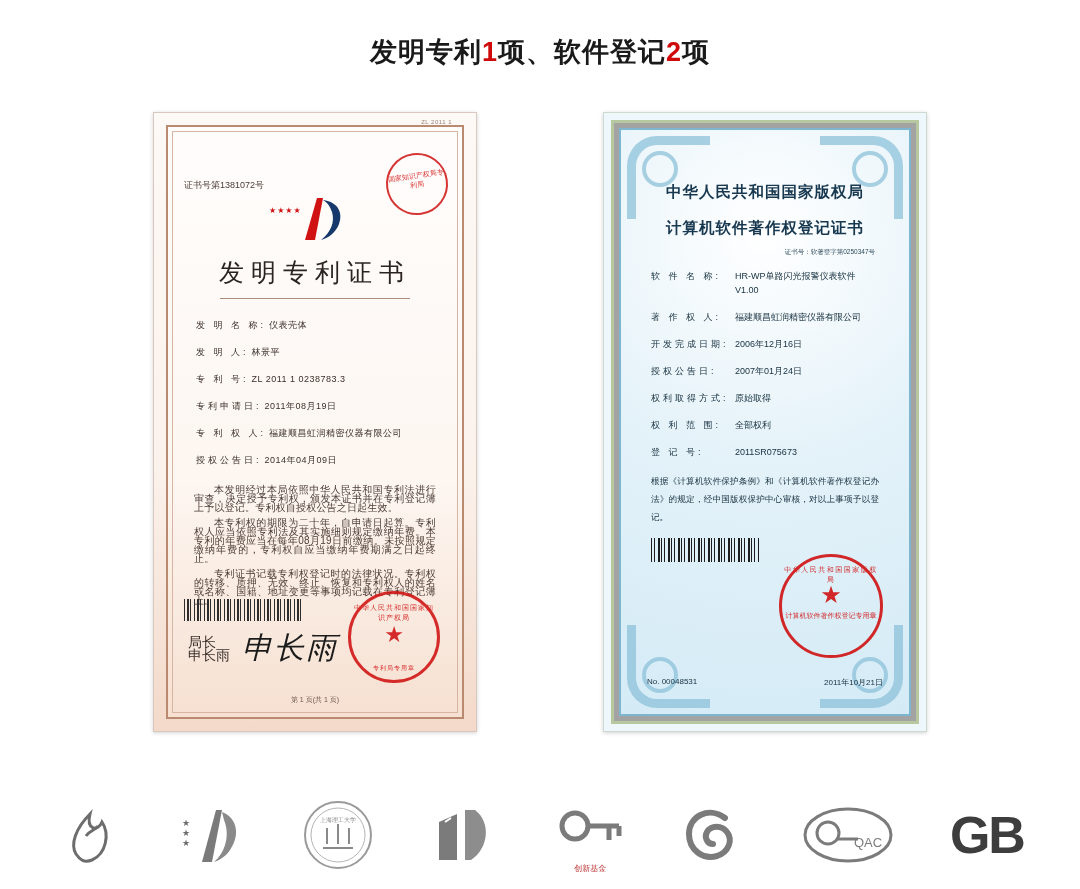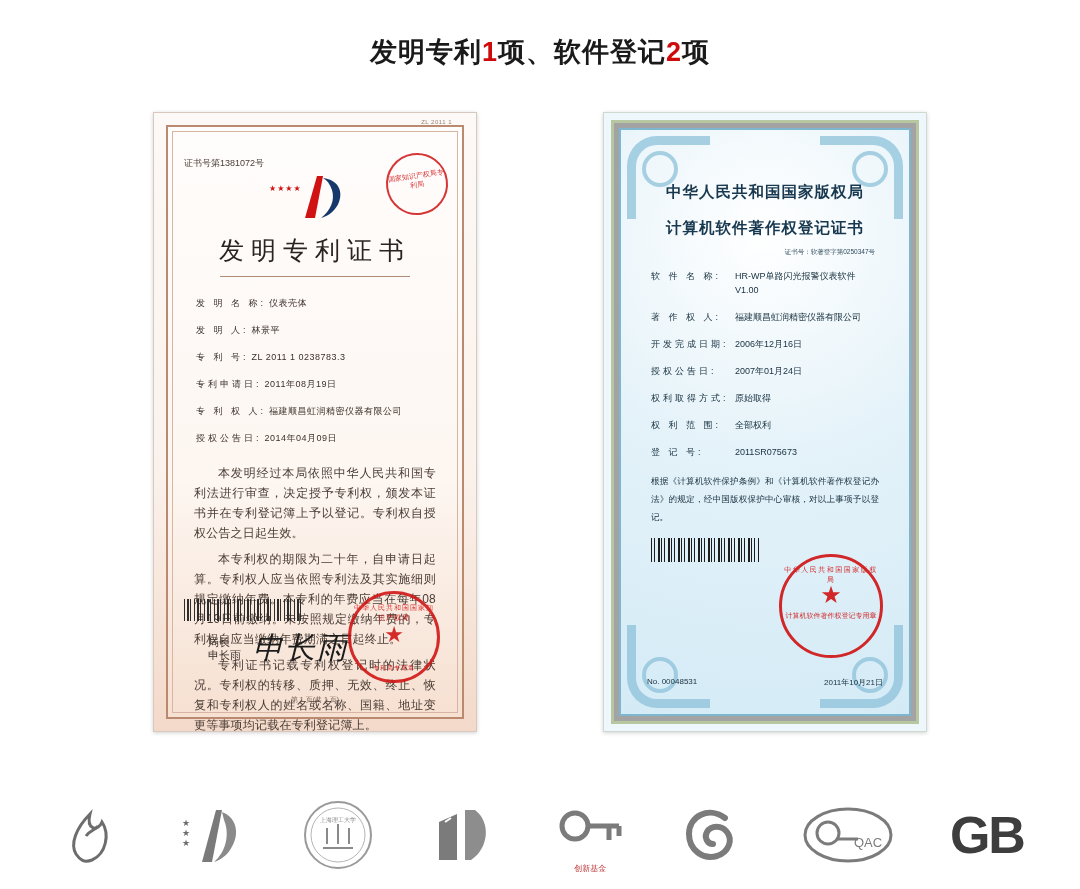--- a/index.html
+++ b/index.html
@@ -51,21 +51,21 @@
     border: 1px solid #d9c8bd;
     padding: 12px;
   }
   .patent-inner {
     position: relative;
     width: 100%;
     height: 100%;
     border: 2px solid #b98a70;
     box-sizing: border-box;
     background: linear-gradient(180deg,#fffdfc 0%, #fdf6f1 60%, #f6e0d1 100%);
-    padding: 4px 16px;
+    padding: 26px 16px;
   }
   .patent-inner:before {
     content: "";
     position: absolute;
     left: 4px; right: 4px; top: 4px; bottom: 4px;
     border: 1px solid #d7b5a2;
     pointer-events: none;
   }
   .patent-topcode {
     position: absolute;
@@ -150,22 +150,22 @@
   .field {
     font-size: 9px;
     color: #3b302b;
     margin-bottom: 14px;
     letter-spacing: .5px;
   }
   .field .lbl { letter-spacing: 3px; }
   .body-text {
     margin-top: 18px;
     padding: 0 10px;
-    font-size: 12px;
-    line-height: 20px;
+    font-size: 10px;
+    line-height: 9px;
     color: #4a3c35;
     text-align: justify;
     letter-spacing: .2px;
   }
   .barcode {
     position: absolute;
     left: 16px;
     bottom: 96px;
     width: 120px;
     height: 22px;
@@ -173,24 +173,23 @@
   }
   .sign-row {
     position: absolute;
     left: 20px;
     bottom: 48px;
     display: flex;
     align-items: center;
     gap: 12px;
   }
   .sign-lbl {
-    font-size: 11px;
+    font-size: 14px;
     line-height: 13px;
     color: #3b302b;
-    margin-left: 20px;
   }
   .sign-cursive {
     font-family: "DejaVu Serif", serif;
     font-style: italic;
     font-size: 30px;
     color: #1b1b1b;
     letter-spacing: 2px;
   }
   .gov-seal {
     position: absolute;

